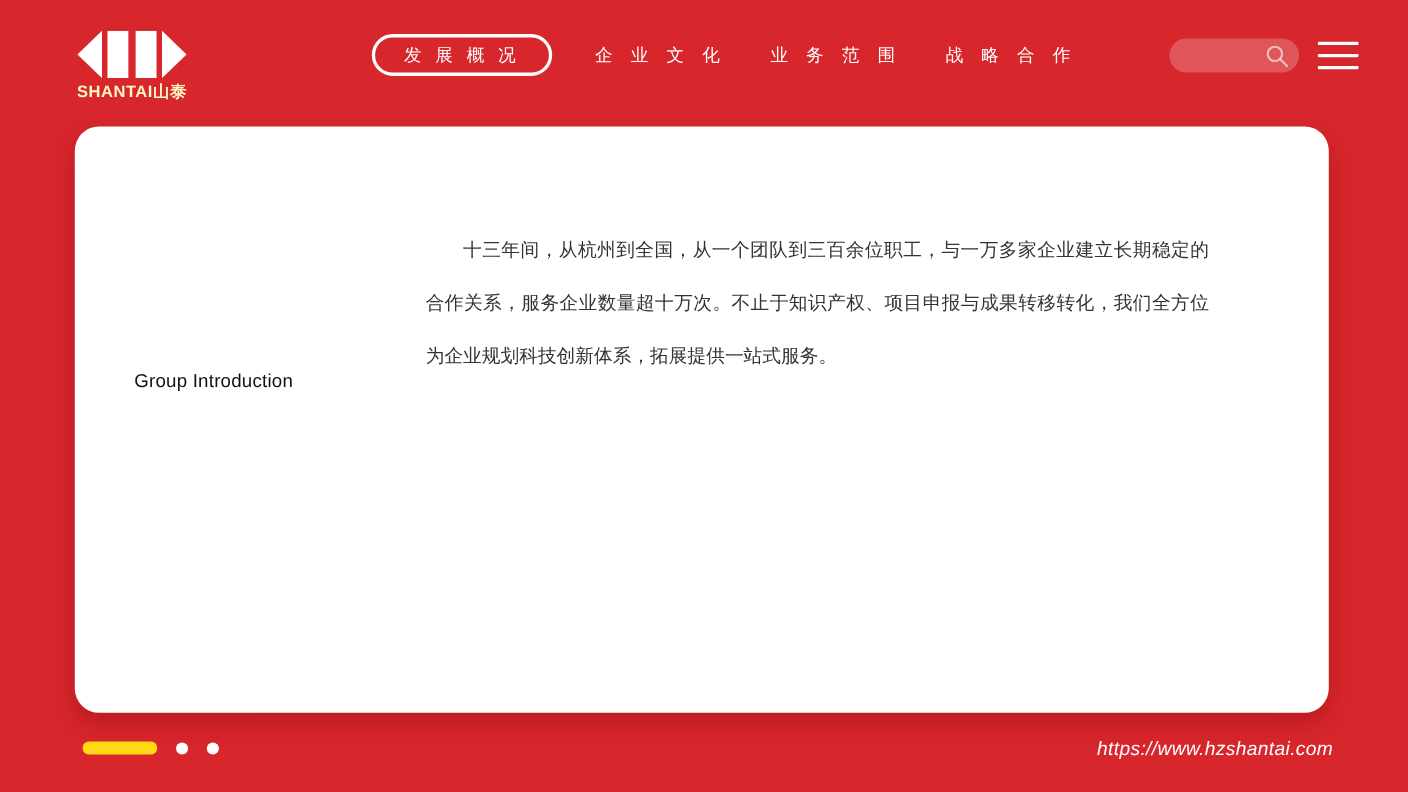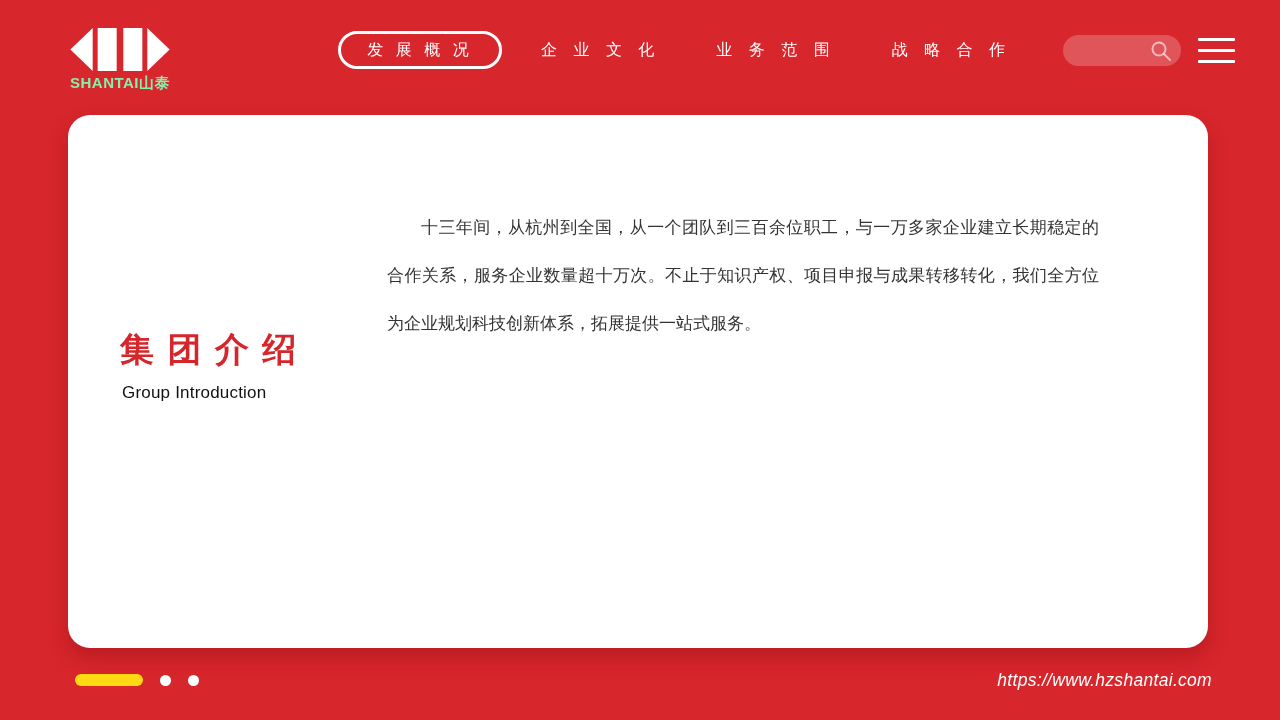--- a/index.html
+++ b/index.html
@@ -15,31 +15,31 @@
   body{
     width:1280px;height:720px;overflow:hidden;position:relative;
     background:var(--background-red);
     font-family:"Liberation Sans", sans-serif;
   }
 
   
   .header{position:absolute;top:0;left:0;width:1280px;height:100px;}
   .brand{position:absolute;left:68px;top:28px;width:104px;text-align:center;cursor:pointer;}
   .brand svg{display:block;margin:0 auto;}
-  .brand-text{color:#86efac;font-weight:bold;font-size:15px;letter-spacing:.5px;margin-top:3px;white-space:nowrap;}
+  .brand-text{color:#fef9c3;font-weight:bold;font-size:15px;letter-spacing:.5px;margin-top:3px;white-space:nowrap;}
 
   .nav-pill{
     position:absolute;left:338px;top:31px;width:164px;height:38px;
     border:3px solid #ffffff;border-radius:22px;
     display:flex;align-items:center;justify-content:center;
     color:#fff;font-size:16px;letter-spacing:4px;white-space:nowrap;cursor:pointer;
   }
   .nav-items{
     position:absolute;left:541px;top:31px;height:38px;
-    display:flex;align-items:center;gap:56px;
+    display:flex;align-items:center;gap:40px;
   }
   .nav-item{color:#fff;font-size:16px;letter-spacing:6px;white-space:nowrap;cursor:pointer;}
 
   .search{
     position:absolute;left:1063px;top:35px;width:118px;height:31px;
     background:rgba(255,255,255,.22);border-radius:16px;
     display:flex;align-items:center;
   }
   .search input{
     flex:1;min-width:0;background:transparent;border:none;outline:none;
@@ -113,21 +113,20 @@
 
   <div class="hamburger">
     <span></span>
     <span></span>
     <span></span>
   </div>
 </div>
 
 <main class="card">
   <div class="aside-title">
-    <h1 class="title-cn">集 团 介 绍</h1>
     <h2 class="title-en">Group Introduction</h2>
   </div>
   <div class="text-col">
       <p class="para"><span>十三年间，从杭州到全国，从一个团队到三百余位职工，与一万多家企业建立长期稳定的合作关系，服务企业数量超十万次。不止于知识产权、项目申报与成果转移转化，我们全方位为企业规划科技创新体系，拓展提供一站式服务。</span></p>
     </div>
 </main>
 
 <div class="indicators">
   <span class="indicator-pill"></span>
   <span class="dot"></span>

